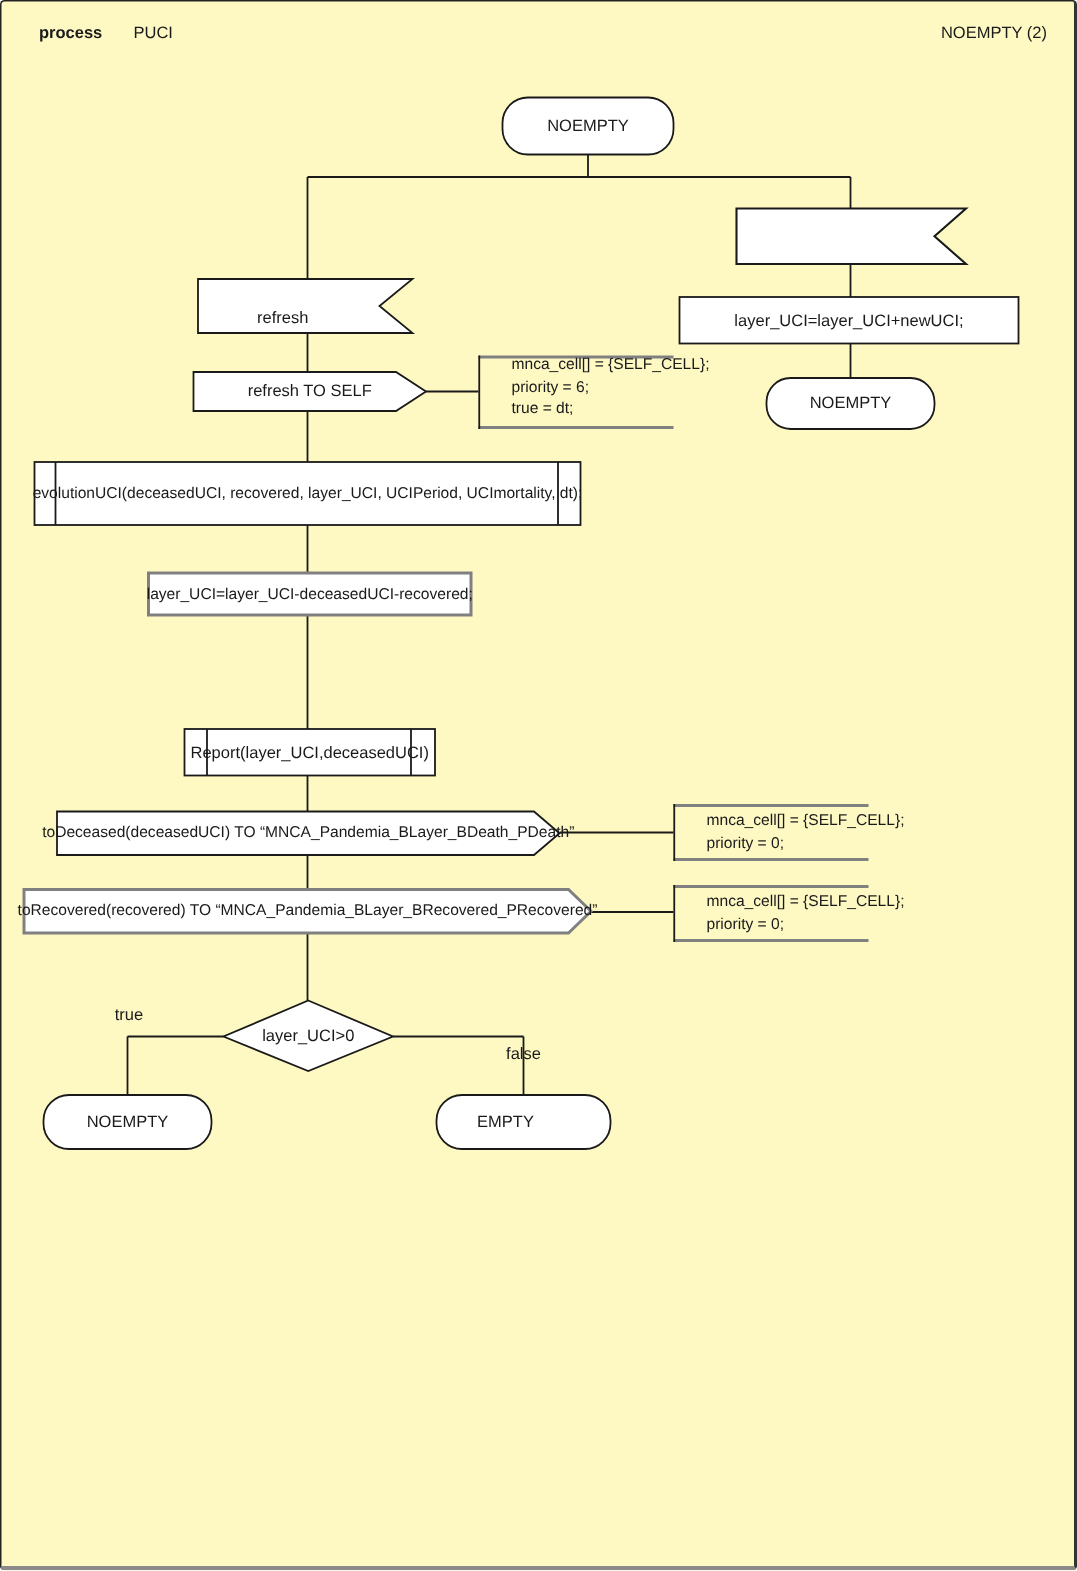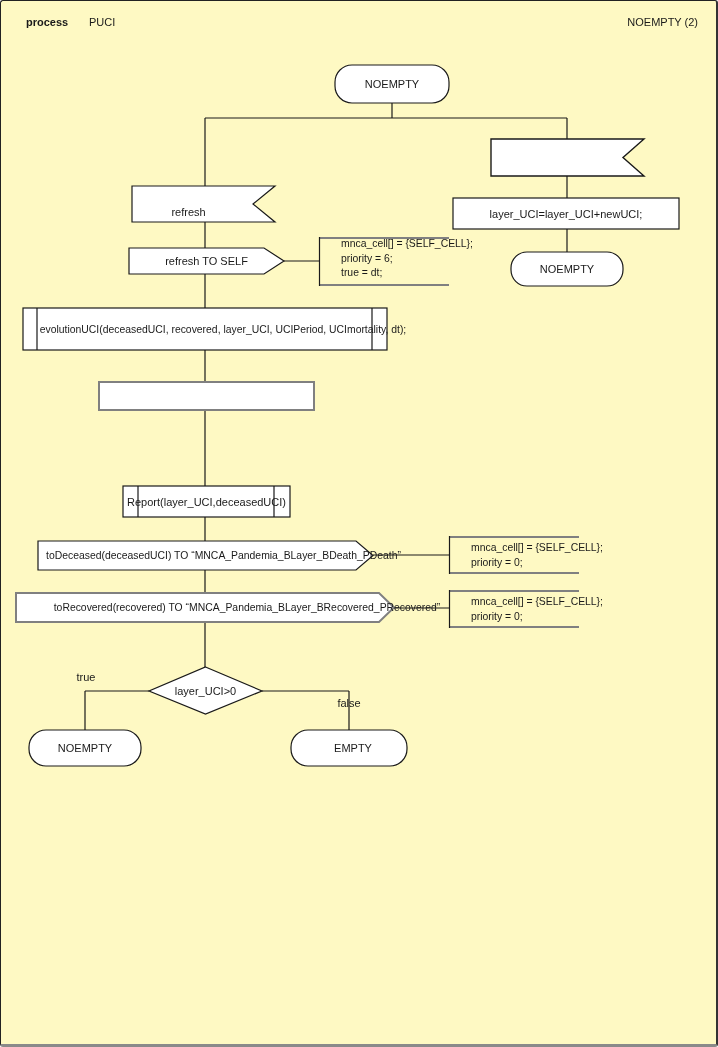--- a/index.html
+++ b/index.html
@@ -18,21 +18,21 @@
   }
   .hdr{position:absolute;top:15px;font-size:11px;white-space:nowrap;}
   .hdr.bold{font-weight:bold;}
   svg.canvas{position:absolute;left:0;top:0;}
   .lbl{
     position:absolute;
     display:flex;align-items:center;justify-content:center;
     font-size:11px;white-space:nowrap;
     pointer-events:none;
   }
-  .lbl.small{font-size:10.4px;padding-left:18px;}
+  .lbl.small{font-size:10.4px;}
   .comment-text{
     position:absolute;
     font-size:10.4px;
     line-height:14.5px;
     padding:0 0 0 6px;
     white-space:nowrap;
     pointer-events:none;
     margin-left:16px;
   }
   .comment-text span{display:block;}
@@ -109,34 +109,35 @@
   <div class="lbl" style="left:116px;top:185px;width:143px;height:52px;">refresh</div>
   <div class="lbl" style="left:128px;top:247px;width:155px;height:26px;">refresh TO SELF</div>
 
   <div class="comment-text" style="left:318px;top:236px;width:130px;height:49px;">
     <span>mnca_cell[] = {SELF_CELL};</span>
     <span>priority = 6;</span>
     <span>true = dt;</span>
   </div>
 
   <div class="lbl small" style="left:22px;top:307px;width:364px;height:42px;">evolutionUCI(deceasedUCI, recovered, layer_UCI, UCIPeriod, UCImortality, dt);</div>
+  <div class="lbl small" style="left:98px;top:381px;width:215px;height:28px;">layer_UCI=layer_UCI-deceasedUCI-recovered;</div>
   <div class="lbl" style="left:122px;top:485px;width:167px;height:31px;">Report(layer_UCI,deceasedUCI)</div>
 
   <div class="lbl small" style="left:37px;top:540px;width:335px;height:29px;">toDeceased(deceasedUCI) TO “MNCA_Pandemia_BLayer_BDeath_PDeath”</div>
   <div class="comment-text" style="left:448px;top:535px;width:130px;height:38px;padding-top:5px;">
     <span>mnca_cell[] = {SELF_CELL};</span>
     <span>priority = 0;</span>
   </div>
 
-  <div class="lbl small" style="left:15px;top:592px;width:378px;height:29px;margin-left:24px;">toRecovered(recovered) TO “MNCA_Pandemia_BLayer_BRecovered_PRecovered”</div>
+  <div class="lbl small" style="left:15px;top:592px;width:378px;height:29px;">toRecovered(recovered) TO “MNCA_Pandemia_BLayer_BRecovered_PRecovered”</div>
   <div class="comment-text" style="left:448px;top:589px;width:130px;height:38px;padding-top:5px;">
     <span>mnca_cell[] = {SELF_CELL};</span>
     <span>priority = 0;</span>
   </div>
 
   <div class="lbl" style="left:148px;top:666px;width:113px;height:47px;">layer_UCI&gt;0</div>
   <div class="lbl" style="left:60px;top:669px;width:50px;height:14px;">true</div>
   <div class="lbl" style="left:323px;top:695px;width:50px;height:14px;">false</div>
 
   <div class="lbl" style="left:28px;top:729px;width:112px;height:36px;">NOEMPTY</div>
-  <div class="lbl" style="left:294px;top:729px;width:116px;height:36px;">EMPTY</div>
+  <div class="lbl" style="left:278px;top:729px;width:116px;height:36px;">EMPTY</div>
 
 </div>
 
 </body></html>

